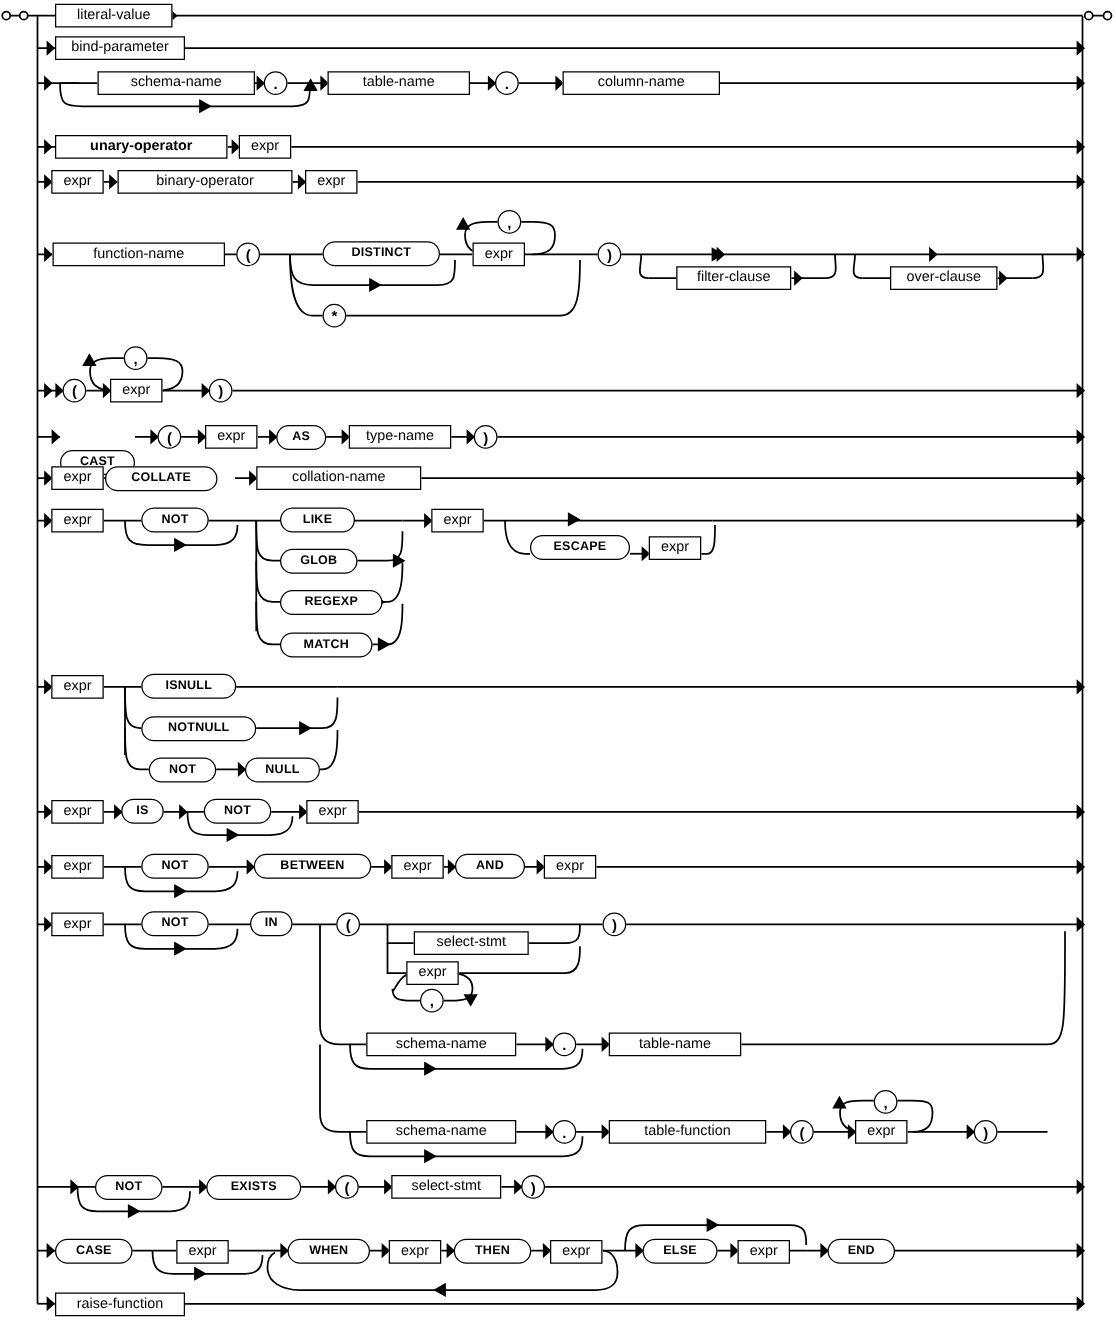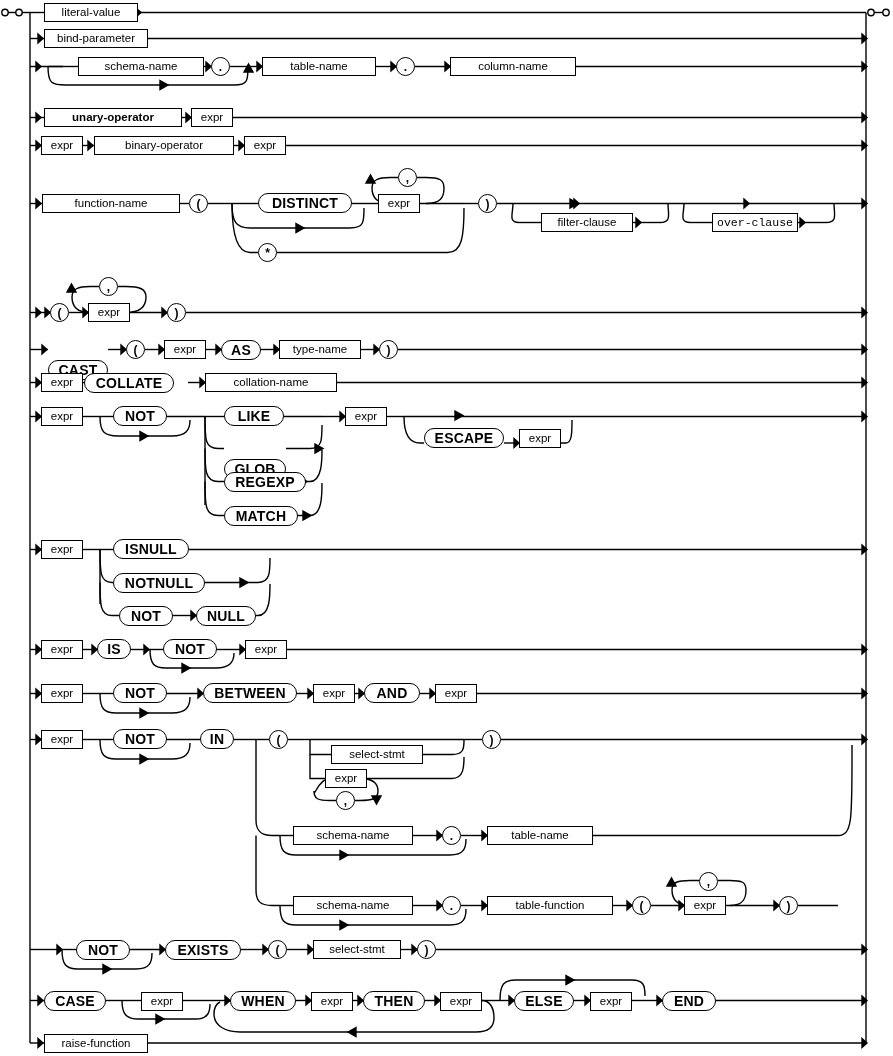--- a/index.html
+++ b/index.html
@@ -39,21 +39,21 @@
   .nt {
     
     border-radius: 0;
     font-size: 11.5px;
     padding: 0 6px;
     height: 19px;
   }
   .kw {
     
     border-radius: 999px;
-    font-size: 14px;
+    font-size: 10px;
     font-weight: bold;
     padding: 0 10px;
     height: 20px;
     letter-spacing: 0.2px;
   }
   .rd {
     
     border-radius: 999px;
     font-size: 12px;
     font-weight: bold;
@@ -409,38 +409,38 @@
       <div class="node nt" style="left: 94px; top: 136px; width: 140px; border-radius: 0px;">binary-operator</div>
       <div class="node nt" style="left: 244px; top: 136px; width: 42px;">expr</div>
       <div class="node nt" style="left: 42px; top: 194px; width: 138px; border-radius: 0px;">function-name</div>
       <div class="node rd" style="left: 189px; top: 194px;">(</div>
       <div class="node kw" style="left: 258px; top: 193px; width: 94px;">DISTINCT</div>
       <div class="node nt" style="left: 378px; top: 194px; width: 42px;">expr</div>
       <div class="node rd" style="left: 398px; top: 168px;">,</div>
       <div class="node rd" style="left: 258px; top: 243px;">*</div>
       <div class="node rd" style="left: 478px; top: 194px;">)</div>
       <div class="node nt" style="left: 541px; top: 213px; width: 92px;">filter-clause</div>
-      <div class="node nt" style="left: 712px; top: 213px; width: 86px; font-family: Liberation Mono, monospace;">over-clause</div>
+      <div class="node nt" style="left: 712px; top: 213px; width: 86px;">over-clause</div>
       <div class="node rd" style="left: 50px; top: 303px;">(</div>
       <div class="node nt" style="left: 88px; top: 303px; width: 42px;">expr</div>
       <div class="node rd" style="left: 99px; top: 277px;">,</div>
       <div class="node rd" style="left: 167px; top: 303px;">)</div>
       <div class="node kw" style="left: 48px; top: 340px; width: 60px; margin-top: 20px;">CAST</div>
       <div class="node rd" style="left: 126px; top: 340px;">(</div>
       <div class="node nt" style="left: 164px; top: 340px; width: 42px;">expr</div>
       <div class="node kw" style="left: 221px; top: 340px; width: 40px;">AS</div>
       <div class="node nt" style="left: 279px; top: 340px; width: 82px;">type-name</div>
       <div class="node rd" style="left: 379px; top: 340px;">)</div>
       <div class="node nt" style="left: 41px; top: 373px; width: 42px;">expr</div>
       <div class="node kw" style="left: 84px; top: 373px; width: 90px;">COLLATE</div>
       <div class="node nt" style="left: 205px; top: 373px; width: 132px; border-radius: 0px;">collation-name</div>
       <div class="node nt" style="left: 41px; top: 407px; width: 42px;">expr</div>
       <div class="node kw" style="left: 113px; top: 406px; width: 54px;">NOT</div>
       <div class="node kw" style="left: 224px; top: 406px; width: 60px;">LIKE</div>
-      <div class="node kw" style="left: 224px; top: 459px; width: 62px;">GLOB</div>
+      <div class="node kw" style="left: 224px; top: 439px; width: 62px;">GLOB</div>
       <div class="node kw" style="left: 224px; top: 472px; width: 82px;">REGEXP</div>
       <div class="node kw" style="left: 224px; top: 506px; width: 74px;">MATCH</div>
       <div class="node nt" style="left: 345px; top: 407px; width: 42px;">expr</div>
       <div class="node kw" style="left: 424px; top: 428px; width: 80px;">ESCAPE</div>
       <div class="node nt" style="left: 519px; top: 429px; width: 42px;">expr</div>
       <div class="node nt" style="left: 41px; top: 540px; width: 42px;">expr</div>
       <div class="node kw" style="left: 113px; top: 539px; width: 76px;">ISNULL</div>
       <div class="node kw" style="left: 113px; top: 573px; width: 92px;">NOTNULL</div>
       <div class="node kw" style="left: 119px; top: 606px; width: 54px;">NOT</div>
       <div class="node kw" style="left: 196px; top: 606px; width: 60px;">NULL</div>

